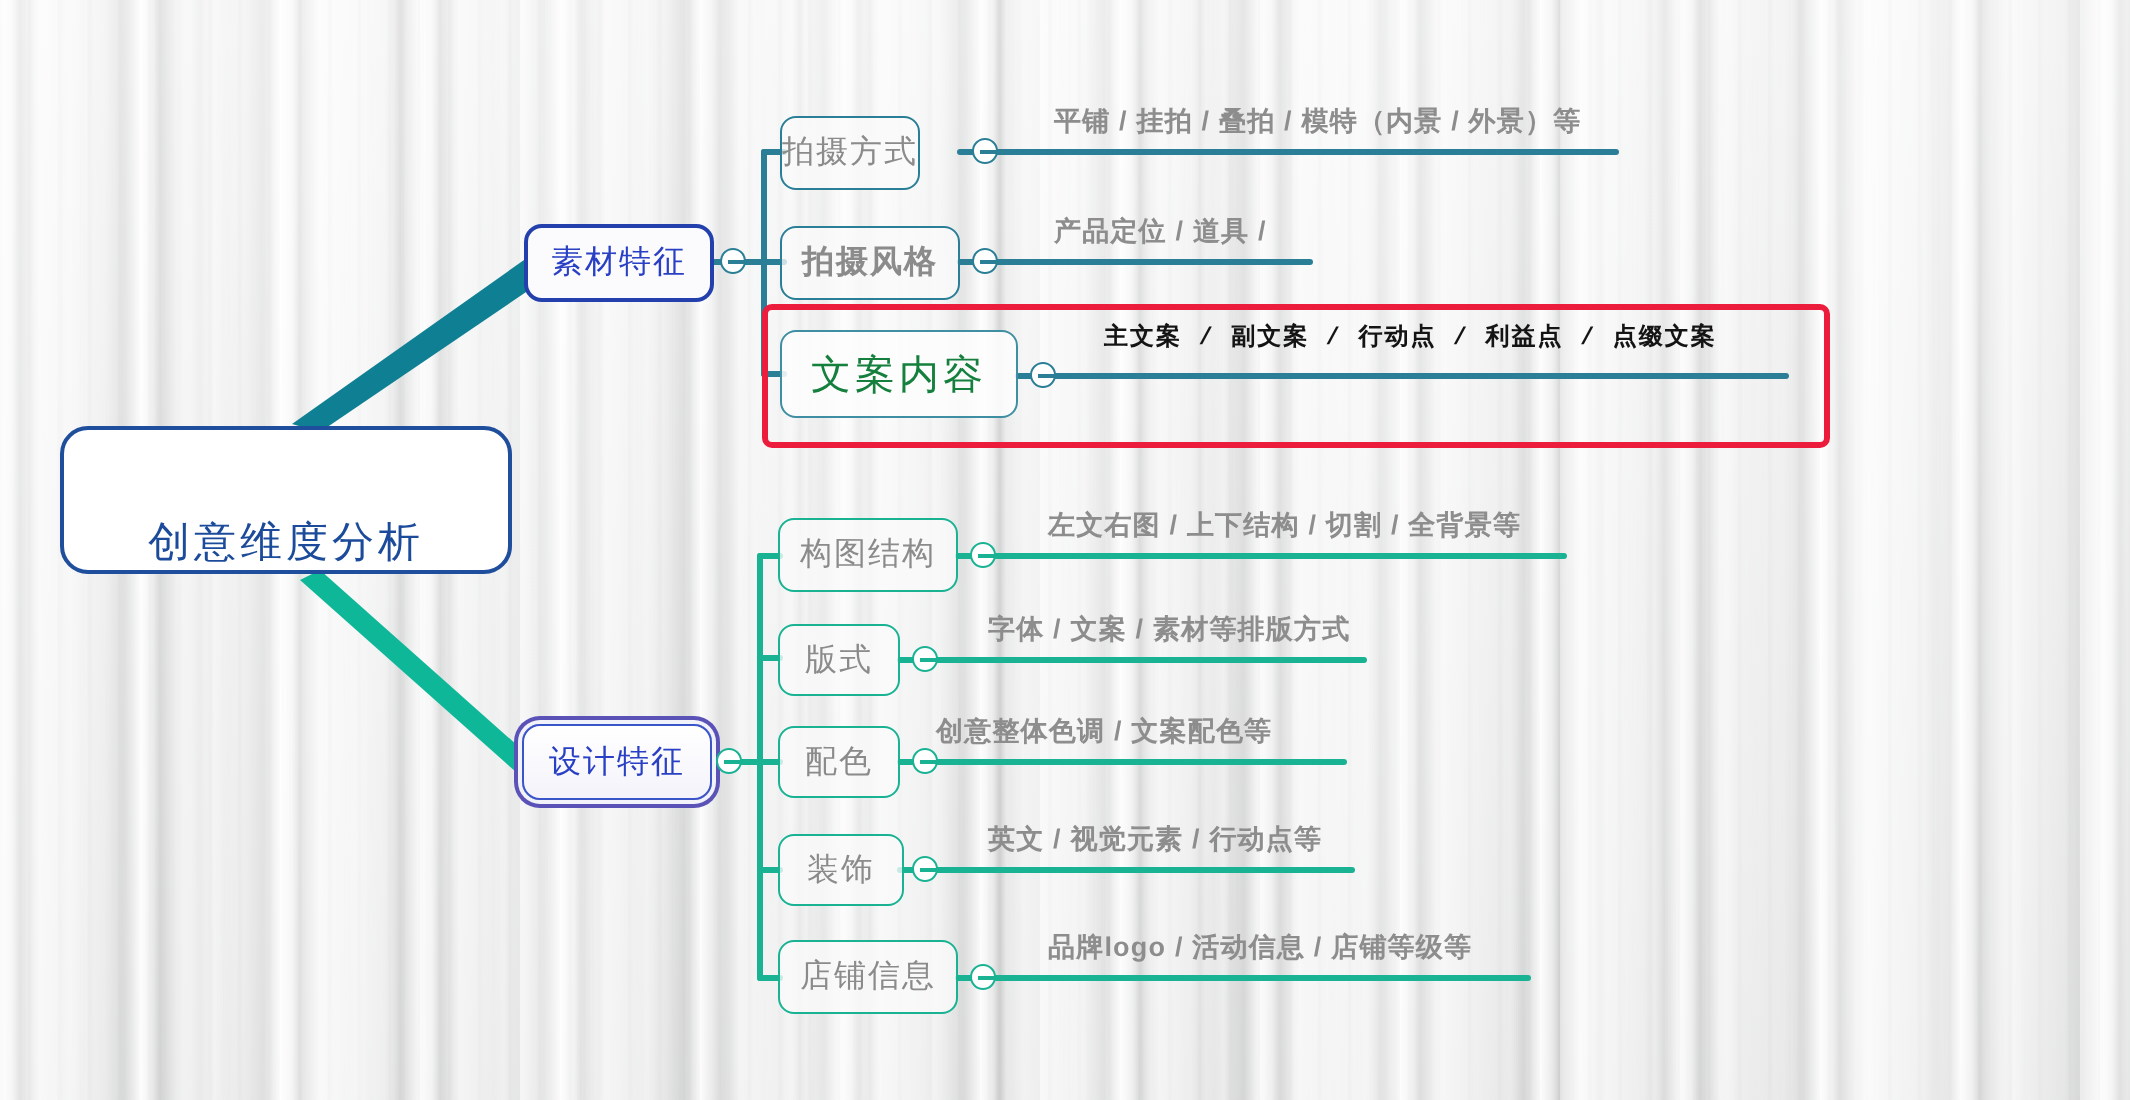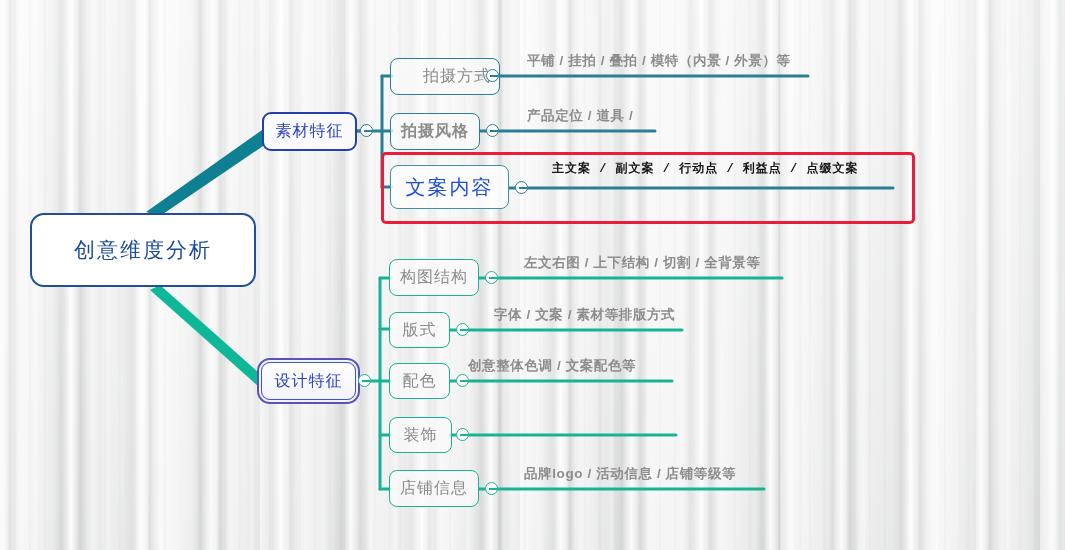--- a/index.html
+++ b/index.html
@@ -39,40 +39,40 @@
         rgba(255,255,255,0.30) 0px, rgba(255,255,255,0.0) 4px, rgba(255,255,255,0.0) 31px, rgba(255,255,255,0.35) 36px);
     opacity:.9;
   }
   svg.layer{position:absolute;left:0;top:0;width:1065px;height:550px;overflow:visible;}
   .node{position:absolute;box-sizing:border-box;display:flex;align-items:center;justify-content:center;}
 
   
   .central{
     left:30px;top:213px;width:226px;height:74px;
     border:2px solid #1f4e9c;border-radius:14px;background:#ffffff;
-    color:#1b4b9a;font-size:21px;letter-spacing:2px;font-weight:400;
+    color:#1b4b9a;font-size:21px;letter-spacing:2px;font-weight:400;align-items:flex-end;
   }
   
   .cat{
     border:2px solid #2340ad;border-radius:9px;background:#fbfbfd;
     color:#2a40c4;font-size:16px;letter-spacing:1px;
   }
   .cat.sel{
     border:1.5px solid #3a55c8;
     box-shadow:0 0 0 2px #f2f2fa, 0 0 0 4px #5b52b8;
     background:linear-gradient(180deg,#ffffff 0%,#f4f3fb 100%);
   }
   
   .leaf{
     border:1.6px solid #2f8c87;border-radius:8px;background:rgba(250,250,250,.78);
     color:#8b8b8b;font-size:16px;letter-spacing:1px;
   }
   .leaf.blue{border-color:#2a7f96;}
   .leaf.green{border-color:#19b394;}
-  .leaf.big{color:#1d4ed8;font-size:20px;letter-spacing:2px;border-color:#3f8fa3;background:rgba(253,253,253,.88);}
+  .leaf.big{color:#15803d;font-size:20px;letter-spacing:2px;border-color:#3f8fa3;background:rgba(253,253,253,.88);}
 
   
   .desc{
     position:absolute;white-space:nowrap;font-size:13.5px;font-weight:bold;
     color:#8d8d8d;letter-spacing:.6px;
   }
   .desc.strong{color:#141414;font-size:12px;letter-spacing:1px;font-family:Liberation Mono, monospace;}
 
   
   .toggle{
@@ -170,21 +170,21 @@
       <i></i>
     </div>
 
   <div class="node cat sel" style="left:261px;top:362px;width:95px;height:38px;">
     <span>设计特征</span>
   </div>
   <div class="toggle green" style="left:358px;top:374px;">
       <i></i>
     </div>
 
-  <div class="node leaf blue" style="left:390px;top:58px;width:110px;height:37px;padding-left:24px;">
+  <div class="node leaf blue" style="left:390px;top:58px;width:70px;height:37px;">
     <span>拍摄方式</span>
   </div>
   <div class="toggle blue" style="left:486px;top:69px;">
       <i></i>
     </div>
   <div class="desc" style="left:527px;top:52px;">平铺 / 挂拍 / 叠拍 / 模特（内景 / 外景）等</div>
 
   <div class="node leaf blue" style="left:390px;top:113px;width:90px;height:37px;font-weight:bold;">
     <span>拍摄风格</span>
   </div>
@@ -224,20 +224,21 @@
       <i></i>
     </div>
   <div class="desc" style="left:468px;top:357px;">创意整体色调 / 文案配色等</div>
 
   <div class="node leaf green" style="left:389px;top:417px;width:63px;height:36px;">
     <span>装饰</span>
   </div>
   <div class="toggle green" style="left:456px;top:428px;">
       <i></i>
     </div>
+  <div class="desc" style="left:494px;top:411px;">英文 / 视觉元素 / 行动点等</div>
 
   <div class="node leaf green" style="left:389px;top:470px;width:90px;height:37px;">
     <span>店铺信息</span>
   </div>
   <div class="toggle green" style="left:485px;top:482px;">
       <i></i>
     </div>
   <div class="desc" style="left:524px;top:465px;">品牌logo / 活动信息 / 店铺等级等</div>
 
   <div class="redbox"></div>

